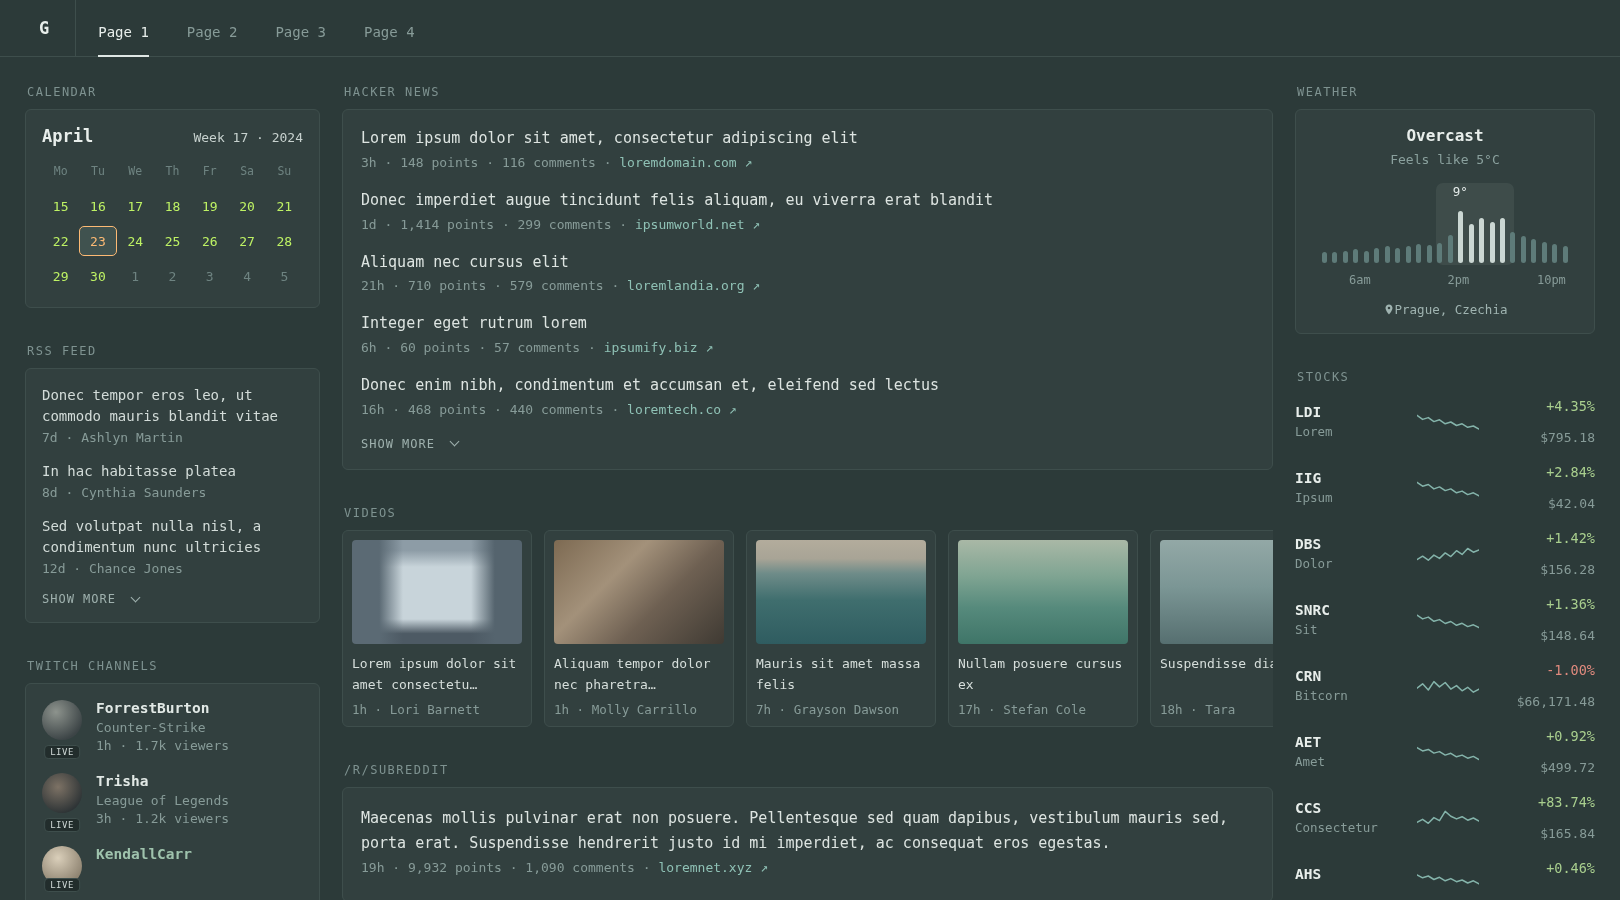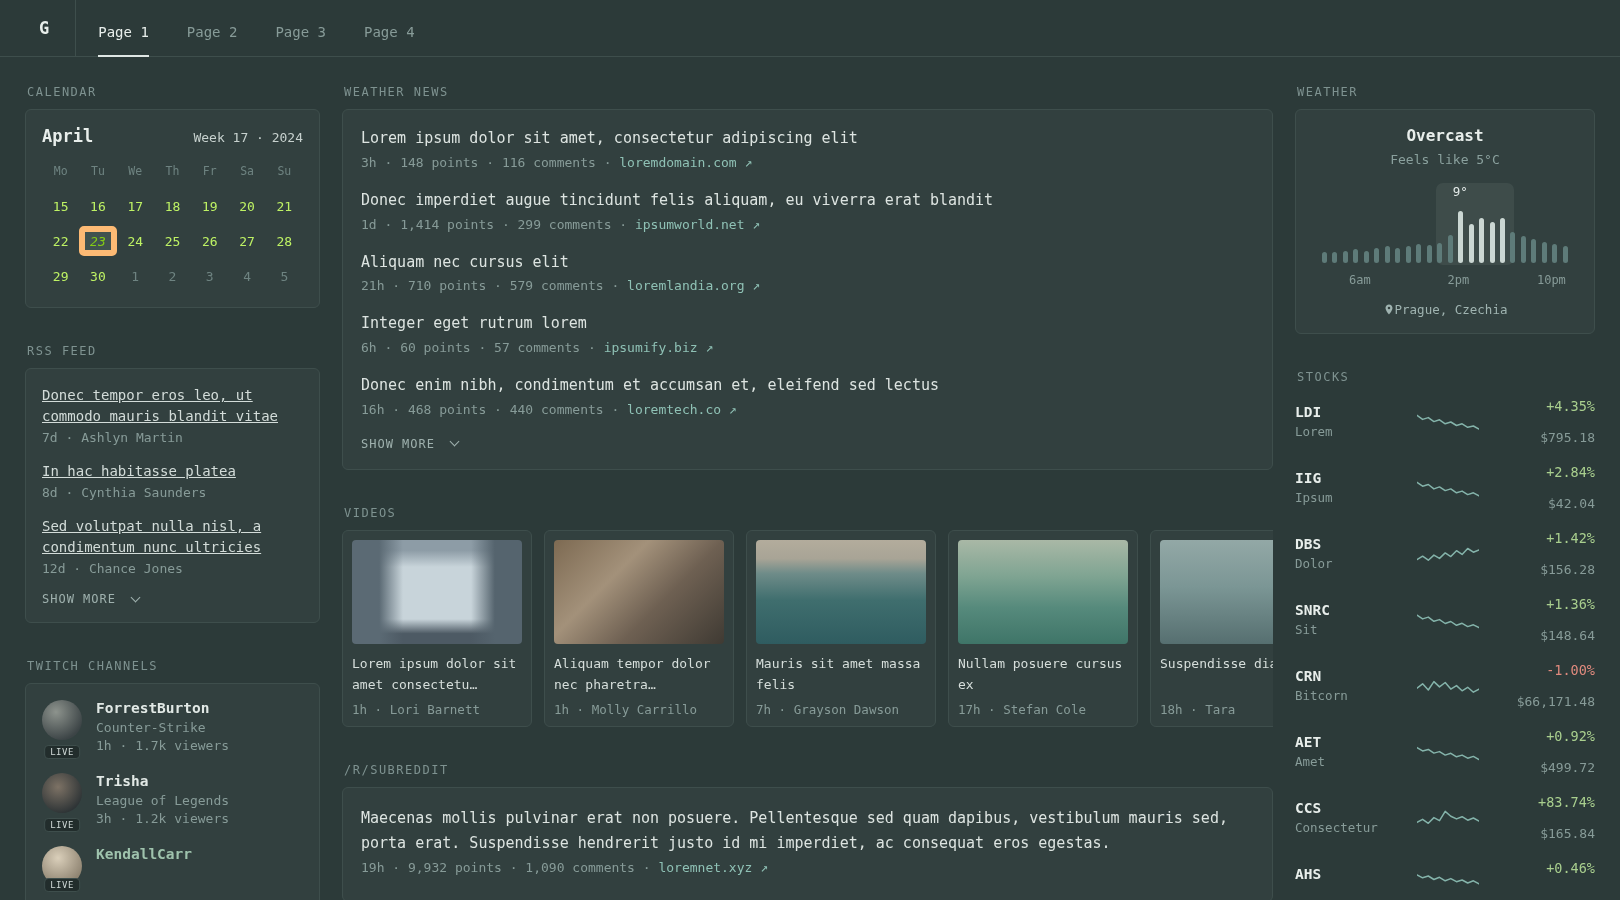--- a/index.html
+++ b/index.html
@@ -26,24 +26,24 @@
   .section-title{font-size:12px;letter-spacing:1.5px;color:#7e9290;margin:0 0 10px 2px;font-weight:normal;}
   .card{background:var(--card);border:1px solid var(--border);border-radius:6px;padding:16px;}
   
   .cal-head{display:flex;justify-content:space-between;align-items:baseline;}
   .cal-month{font-size:17px;color:var(--strong);font-weight:bold;}
   .cal-week{font-size:13px;color:#c7d1ce;}
   .cal-grid{display:grid;grid-template-columns:repeat(7,1fr);margin-top:14px;row-gap:5px;}
   .cal-dow{font-size:11.5px;color:var(--faint);text-align:center;padding:4px 0 8px;}
   .cal-cell{height:30px;display:flex;align-items:center;justify-content:center;font-size:13px;color:#bef264;border-radius:5px;}
   .cal-cell.muted{color:var(--faint);}
-  .cal-cell.selected{background:var(--sel);color:#84cc16;border:6px solid #fdba74;font-style:italic;}
+  .cal-cell.selected{background:var(--sel);color:#fdba74;border:1px solid #fdba74;}
   
   .feed-item{margin-bottom:16px;}
-  .feed-title{font-size:14px;line-height:1.5;color:#d3dcd9;cursor:pointer;text-decoration:underline;}
+  .feed-title{font-size:14px;line-height:1.5;color:#d3dcd9;cursor:pointer;}
   .feed-meta{font-size:13px;color:var(--muted);margin-top:3px;}
   .show-more{display:flex;align-items:center;gap:16px;font-size:12px;letter-spacing:1px;color:#9fb1ae;cursor:pointer;margin-top:4px;}
   .chev{display:inline-block;width:7px;height:7px;border-right:1.5px solid currentColor;border-bottom:1.5px solid currentColor;transform:rotate(45deg);margin-top:-4px;}
   
   .channel{display:flex;margin-bottom:20px;}
   .avatar-wrap{position:relative;width:40px;flex:none;margin-right:14px;}
   .avatar{width:40px;height:40px;border-radius:50%;}
   .avatar.a1{background:radial-gradient(circle at 35% 30%,#8d938d,#3c4446 75%);}
   .avatar.a2{background:radial-gradient(circle at 40% 35%,#7d7265,#2e3436 75%);}
   .avatar.a3{background:radial-gradient(circle at 40% 30%,#dacfba,#8a7f6d 78%);}
@@ -210,21 +210,21 @@
             <div class="ch-meta"></div>
           </div>
         </div>
       </div>
     </div>
   </div>
 
   <div class="col-mid">
 
     <div class="section">
-      <h2 class="section-title">WEATHER NEWS</h2>
+      <h2 class="section-title">HACKER NEWS</h2>
       <div class="card hn-card">
         <div class="hn-item">
           <div class="hn-title">Lorem ipsum dolor sit amet, consectetur adipiscing elit</div>
           <div class="hn-meta">
             <span>3h · 148 points · 116 comments ·</span>
             <span class="domain">loremdomain.com</span>
             <span class="ext">↗</span>
           </div>
         </div>
         <div class="hn-item">

